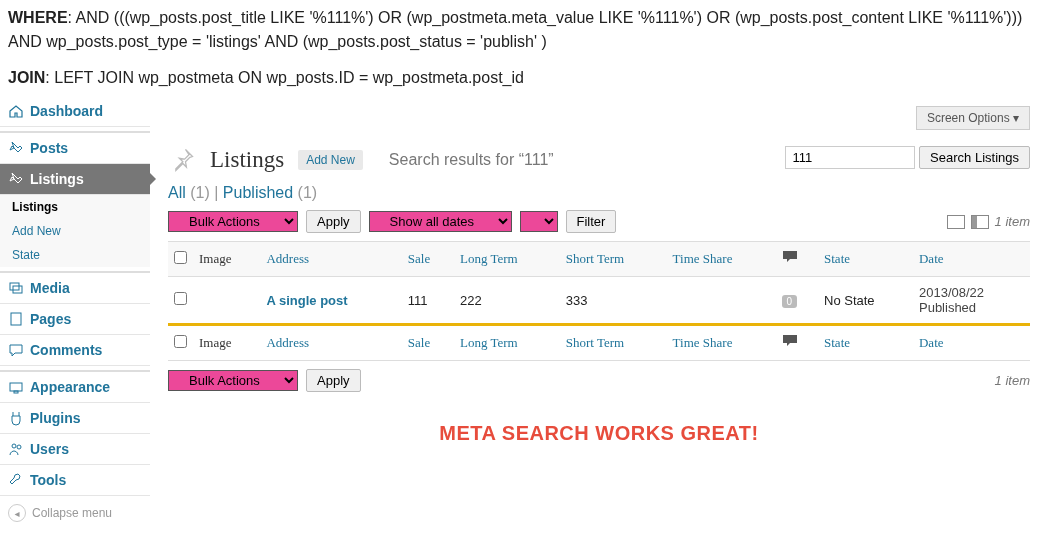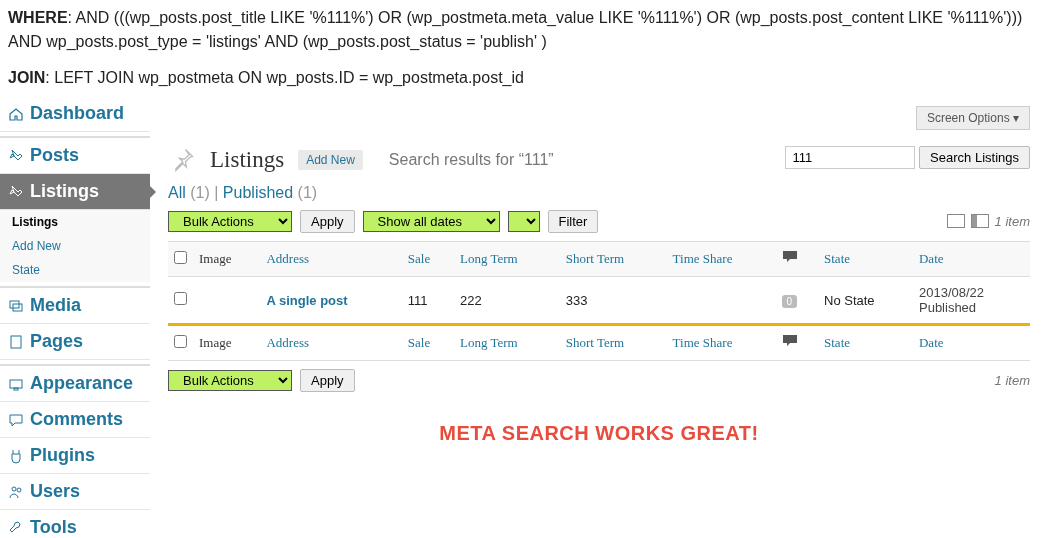--- a/index.html
+++ b/index.html
@@ -4,21 +4,21 @@
 <style>
 * { margin: 0; padding: 0; box-sizing: border-box; }
 body { font-family: Arial, Helvetica, sans-serif; font-size: 13px; color: #222; background: #fff; }
 .debug { padding: 6px 8px; font-size: 16px; line-height: 1.5; }
 .debug b { font-weight: bold; }
 .wrap { display: flex; }
 .sidebar { width: 150px; background: #fff; }
 .menu-item { display: flex; align-items: center; padding: 7px 8px; border-bottom: 1px solid #e5e5e5; }
 .menu-item.section-top { border-top: 2px solid #ddd; margin-top: 4px; }
 .menu-item .ic { width: 16px; height: 16px; margin-right: 6px; display: inline-flex; align-items: center; justify-content: center; }
-.menu-item a { color: #21759b; text-decoration: none; font-weight: bold; font-size: 18px; }
+.menu-item a { color: #21759b; text-decoration: none; font-weight: bold; font-size: 14px; }
 .menu-item.current { background: #777; color: #fff; position: relative; }
 .menu-item.current a { color: #fff; }
 .menu-item.current::after { content: ""; position: absolute; right: -6px; top: 50%; transform: translateY(-50%); border-top: 8px solid transparent; border-bottom: 8px solid transparent; border-left: 8px solid #777; }
 .submenu { background: #f8f8f8; }
 .submenu div { padding: 5px 8px 5px 12px; font-size: 12px; }
 .submenu .sub-current { font-weight: bold; color: #000; }
 .submenu a { color: #21759b; text-decoration: none; }
 .collapse { display: flex; align-items: center; padding: 8px; color: #999; font-size: 12px; }
 .collapse .cc { width: 18px; height: 18px; border: 1px solid #ccc; border-radius: 50%; display: inline-flex; align-items: center; justify-content: center; margin-right: 6px; font-size: 10px; }
 
@@ -31,24 +31,24 @@
 .add-new { background: #e9e9e9; padding: 3px 8px; font-size: 12px; color: #21759b; border-radius: 2px; cursor: pointer; }
 .search-label { color: #777; font-size: 16px; margin-left: 12px; }
 
 .subsubsub { color: #999; font-size: 16px; margin-bottom: 6px; }
 .subsubsub a { color: #21759b; text-decoration: none; }
 .subsubsub .count { color: #999; }
 
 .search-row { position: absolute; right: 20px; top: 50px; }
 .text-input { border: 1px solid #ccc; padding: 3px 6px; font-size: 13px; width: 130px; }
 .button { border: 1px solid #bbb; background: #f0f0f0; padding: 3px 10px; font-size: 13px; cursor: pointer; border-radius: 2px; }
-.select { border: 1px solid #555; background: #bef264; padding: 1px 20px 1px 10px; font-size: 13px; appearance: menulist; }
+.select { border: 1px solid #555; background: #ec4899; padding: 1px 20px 1px 16px; font-size: 13px; appearance: menulist; }
 
 .tablenav { display: flex; align-items: center; gap: 8px; margin: 8px 0; }
-.tablenav .right { margin-left: auto; display: flex; align-items: flex-start; gap: 6px; font-style: italic; color: #777; }
+.tablenav .right { margin-left: auto; display: flex; align-items: center; gap: 6px; font-style: italic; color: #777; }
 .view-icon { width: 18px; height: 14px; border: 1px solid #888; display: inline-block; background: linear-gradient(#fff 33%, #888 33% 34%, #fff 34% 66%, #888 66% 67%, #fff 67%); }
 .view-icon.alt { background: linear-gradient(90deg, #999 30%, #fff 30%); }
 
 table.wp-list { width: 100%; border-collapse: collapse; }
 table.wp-list th, table.wp-list td { text-align: left; padding: 8px 6px; font-size: 13px; }
 table.wp-list thead th { background: #f8f8f8; border-top: 1px solid #ddd; border-bottom: 1px solid #ddd; color: #21759b; font-family: Georgia, serif; font-weight: normal; }
 table.wp-list tfoot th { background: #fff; border-top: 1px solid #ddd; border-bottom: 1px solid #ddd; color: #21759b; font-family: Georgia, serif; font-weight: normal; }
 table.wp-list th.cb { width: 24px; }
 table.wp-list th.col-img, table.wp-list td.col-img { color: #333; }
 table.wp-list tbody td { border-bottom: 3px solid #eab308; }
@@ -109,36 +109,36 @@
       <a>Media</a>
     </div>
     <div class="menu-item">
       <span class="ic">
           <svg viewBox="0 0 16 16" width="16" height="16">
             <rect x="3" y="2" width="10" height="12" fill="none" stroke="#21759b"></rect>
           </svg>
         </span>
       <a>Pages</a>
     </div>
+    <div class="menu-item">
+      <span class="ic">
+          <svg viewBox="0 0 16 16" width="16" height="16">
+            <path d="M2 3h12v8H7l-3 3v-3H2z" fill="none" stroke="#21759b"></path>
+          </svg>
+        </span>
+      <a>Comments</a>
+    </div>
     <div class="menu-item section-top">
       <span class="ic">
           <svg viewBox="0 0 16 16" width="16" height="16">
             <rect x="2" y="4" width="12" height="8" fill="none" stroke="#21759b"></rect>
             <rect x="6" y="12" width="4" height="2" fill="none" stroke="#21759b"></rect>
           </svg>
         </span>
       <a>Appearance</a>
-    </div>
-    <div class="menu-item">
-      <span class="ic">
-          <svg viewBox="0 0 16 16" width="16" height="16">
-            <path d="M2 3h12v8H7l-3 3v-3H2z" fill="none" stroke="#21759b"></path>
-          </svg>
-        </span>
-      <a>Comments</a>
     </div>
     <div class="menu-item">
       <span class="ic">
           <svg viewBox="0 0 16 16" width="16" height="16">
             <path d="M5 2v4M11 2v4M4 6h8v5a4 4 0 01-8 0z" fill="none" stroke="#21759b"></path>
           </svg>
         </span>
       <a>Plugins</a>
     </div>
     <div class="menu-item">

